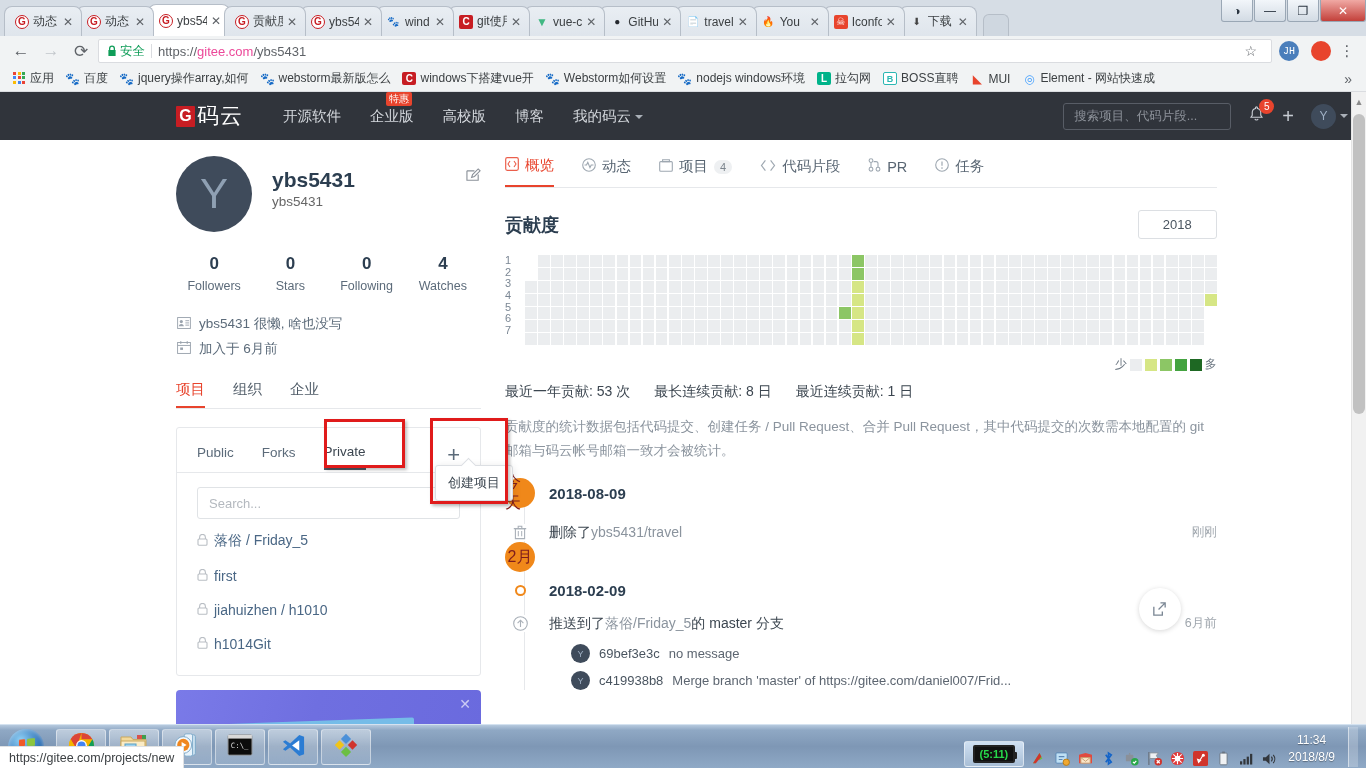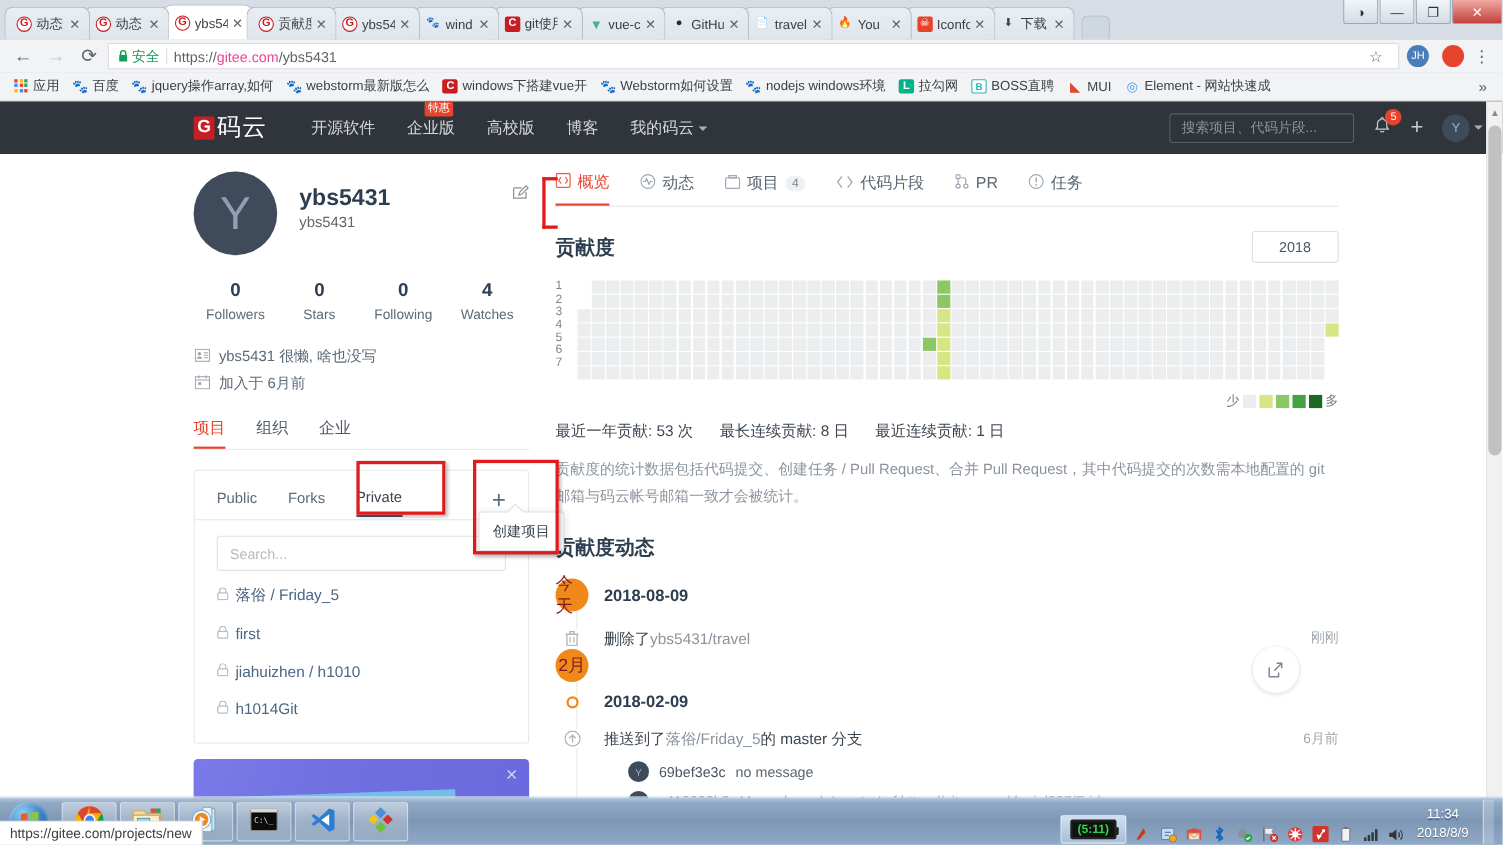--- a/index.html
+++ b/index.html
@@ -56,21 +56,21 @@
   .navicon.dim { color:#c2c6cb; }
   .omnibox {
     flex:1 1 auto; height:24px; background:#fff; border:1px solid #dadce0; border-radius:2px;
     display:flex; align-items:center; padding:0 8px; gap:6px; font-size:13px;
   }
   .secure { color:#0f9d58; display:flex; align-items:center; gap:3px; font-size:12.5px; }
   .omnidivider { width:1px; height:14px; background:#dadce0; }
   .urltext { color:#5f6368; }
   .urltext b { color:#ec4899; font-weight:400; }
   .star { color:#5f6368; font-size:14px; padding:0 6px; }
-  .profbadge { width:20px;height:20px;border-radius:50%;background:#4a7ebb;color:#fff;font-size:10px;display:flex;align-items:center;justify-content:center;}
+  .profbadge { width:20px;height:20px;border-radius:50%;background:#4a7ebb;color:#fff;font-size:10px;display:flex;align-items:center;justify-content:center;font-family:Liberation Mono, monospace;}
   .menudots { width:22px; height:22px; display:flex;align-items:center;justify-content:center;color:#5f6368;font-size:15px;}
   .chromeorb { width:20px;height:20px;border-radius:50%;background:#e8442d;margin-left:4px;}
 
   .bookbar { height:26px; background:#f1f3f4; display:flex; align-items:center; padding:0 6px; gap:2px; font-size:12px; color:#3c4043; border-bottom:1px solid #dadce0; overflow:hidden; }
   .bm { display:flex; align-items:center; gap:4px; padding:2px 6px; white-space:nowrap; border-radius:3px; max-width:150px; overflow:hidden; }
   .bmicon { width:14px;height:14px;flex:0 0 14px;display:flex;align-items:center;justify-content:center;font-size:10px;}
   .bmi-apps { display:grid; grid-template-columns:repeat(3,3px); grid-template-rows:repeat(3,3px); gap:1.5px; }
   .bmi-apps i { background:#5f6368; width:3px;height:3px;display:block; }
   .bmi-apps i:nth-child(1){background:#ea4335}.bmi-apps i:nth-child(2){background:#fbbc05}
   .bmi-apps i:nth-child(3){background:#34a853}.bmi-apps i:nth-child(4){background:#4285f4}
@@ -1046,21 +1046,20 @@
       </div>
 
       <div class="cstats">
         <span>最近一年贡献: 53 次</span>
         <span>最长连续贡献: 8 日</span>
         <span>最近连续贡献: 1 日</span>
       </div>
 
       <div class="cdesc">贡献度的统计数据包括代码提交、创建任务 / Pull Request、合并 Pull Request，其中代码提交的次数需本地配置的 git 邮箱与码云帐号邮箱一致才会被统计。</div>
 
-      <div class="sec2">贡献度动态<div class="hl-dongtai"></div></div>
 
       <div class="timeline">
         <div class="tl-line"></div>
         <div id="timeline-host">
             <div class="tl-month">
               <div class="mbubble orange">今天</div>
               <div class="dt" style="font-size: 15px; font-weight: bold; color: rgb(44, 62, 80);">2018-08-09</div>
             </div>
             <div class="tl-item">
               <div class="ico">

